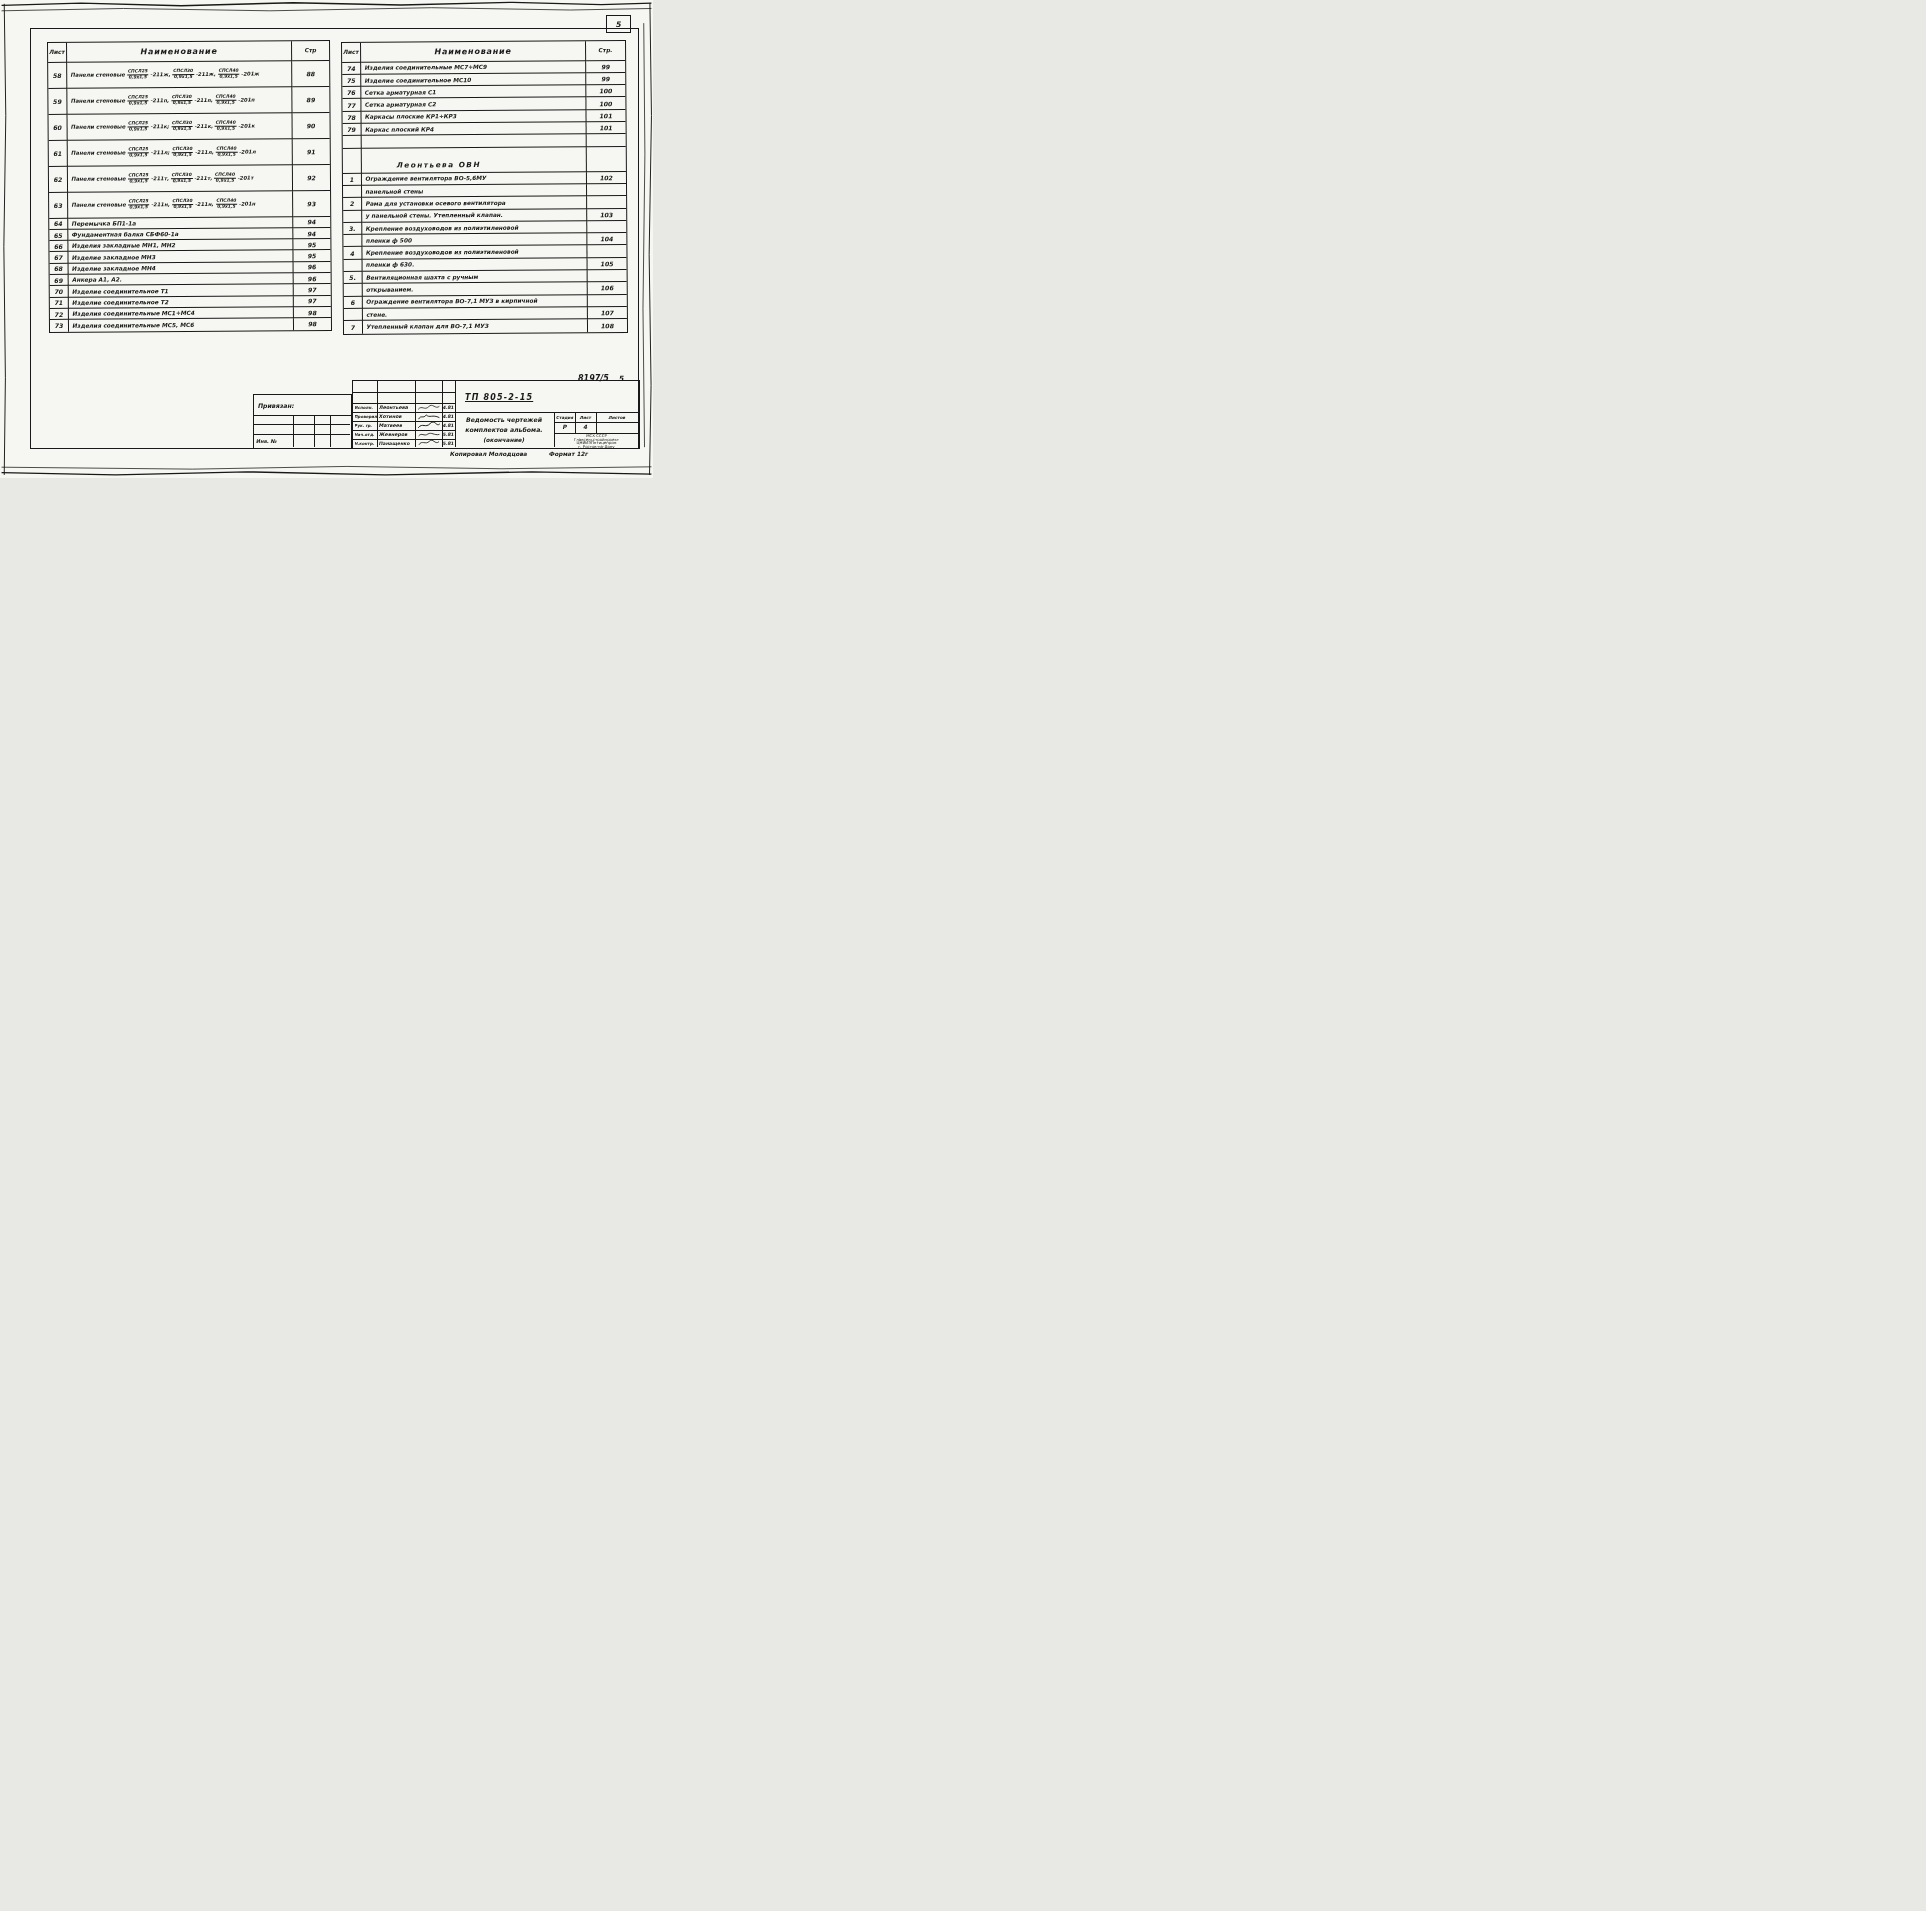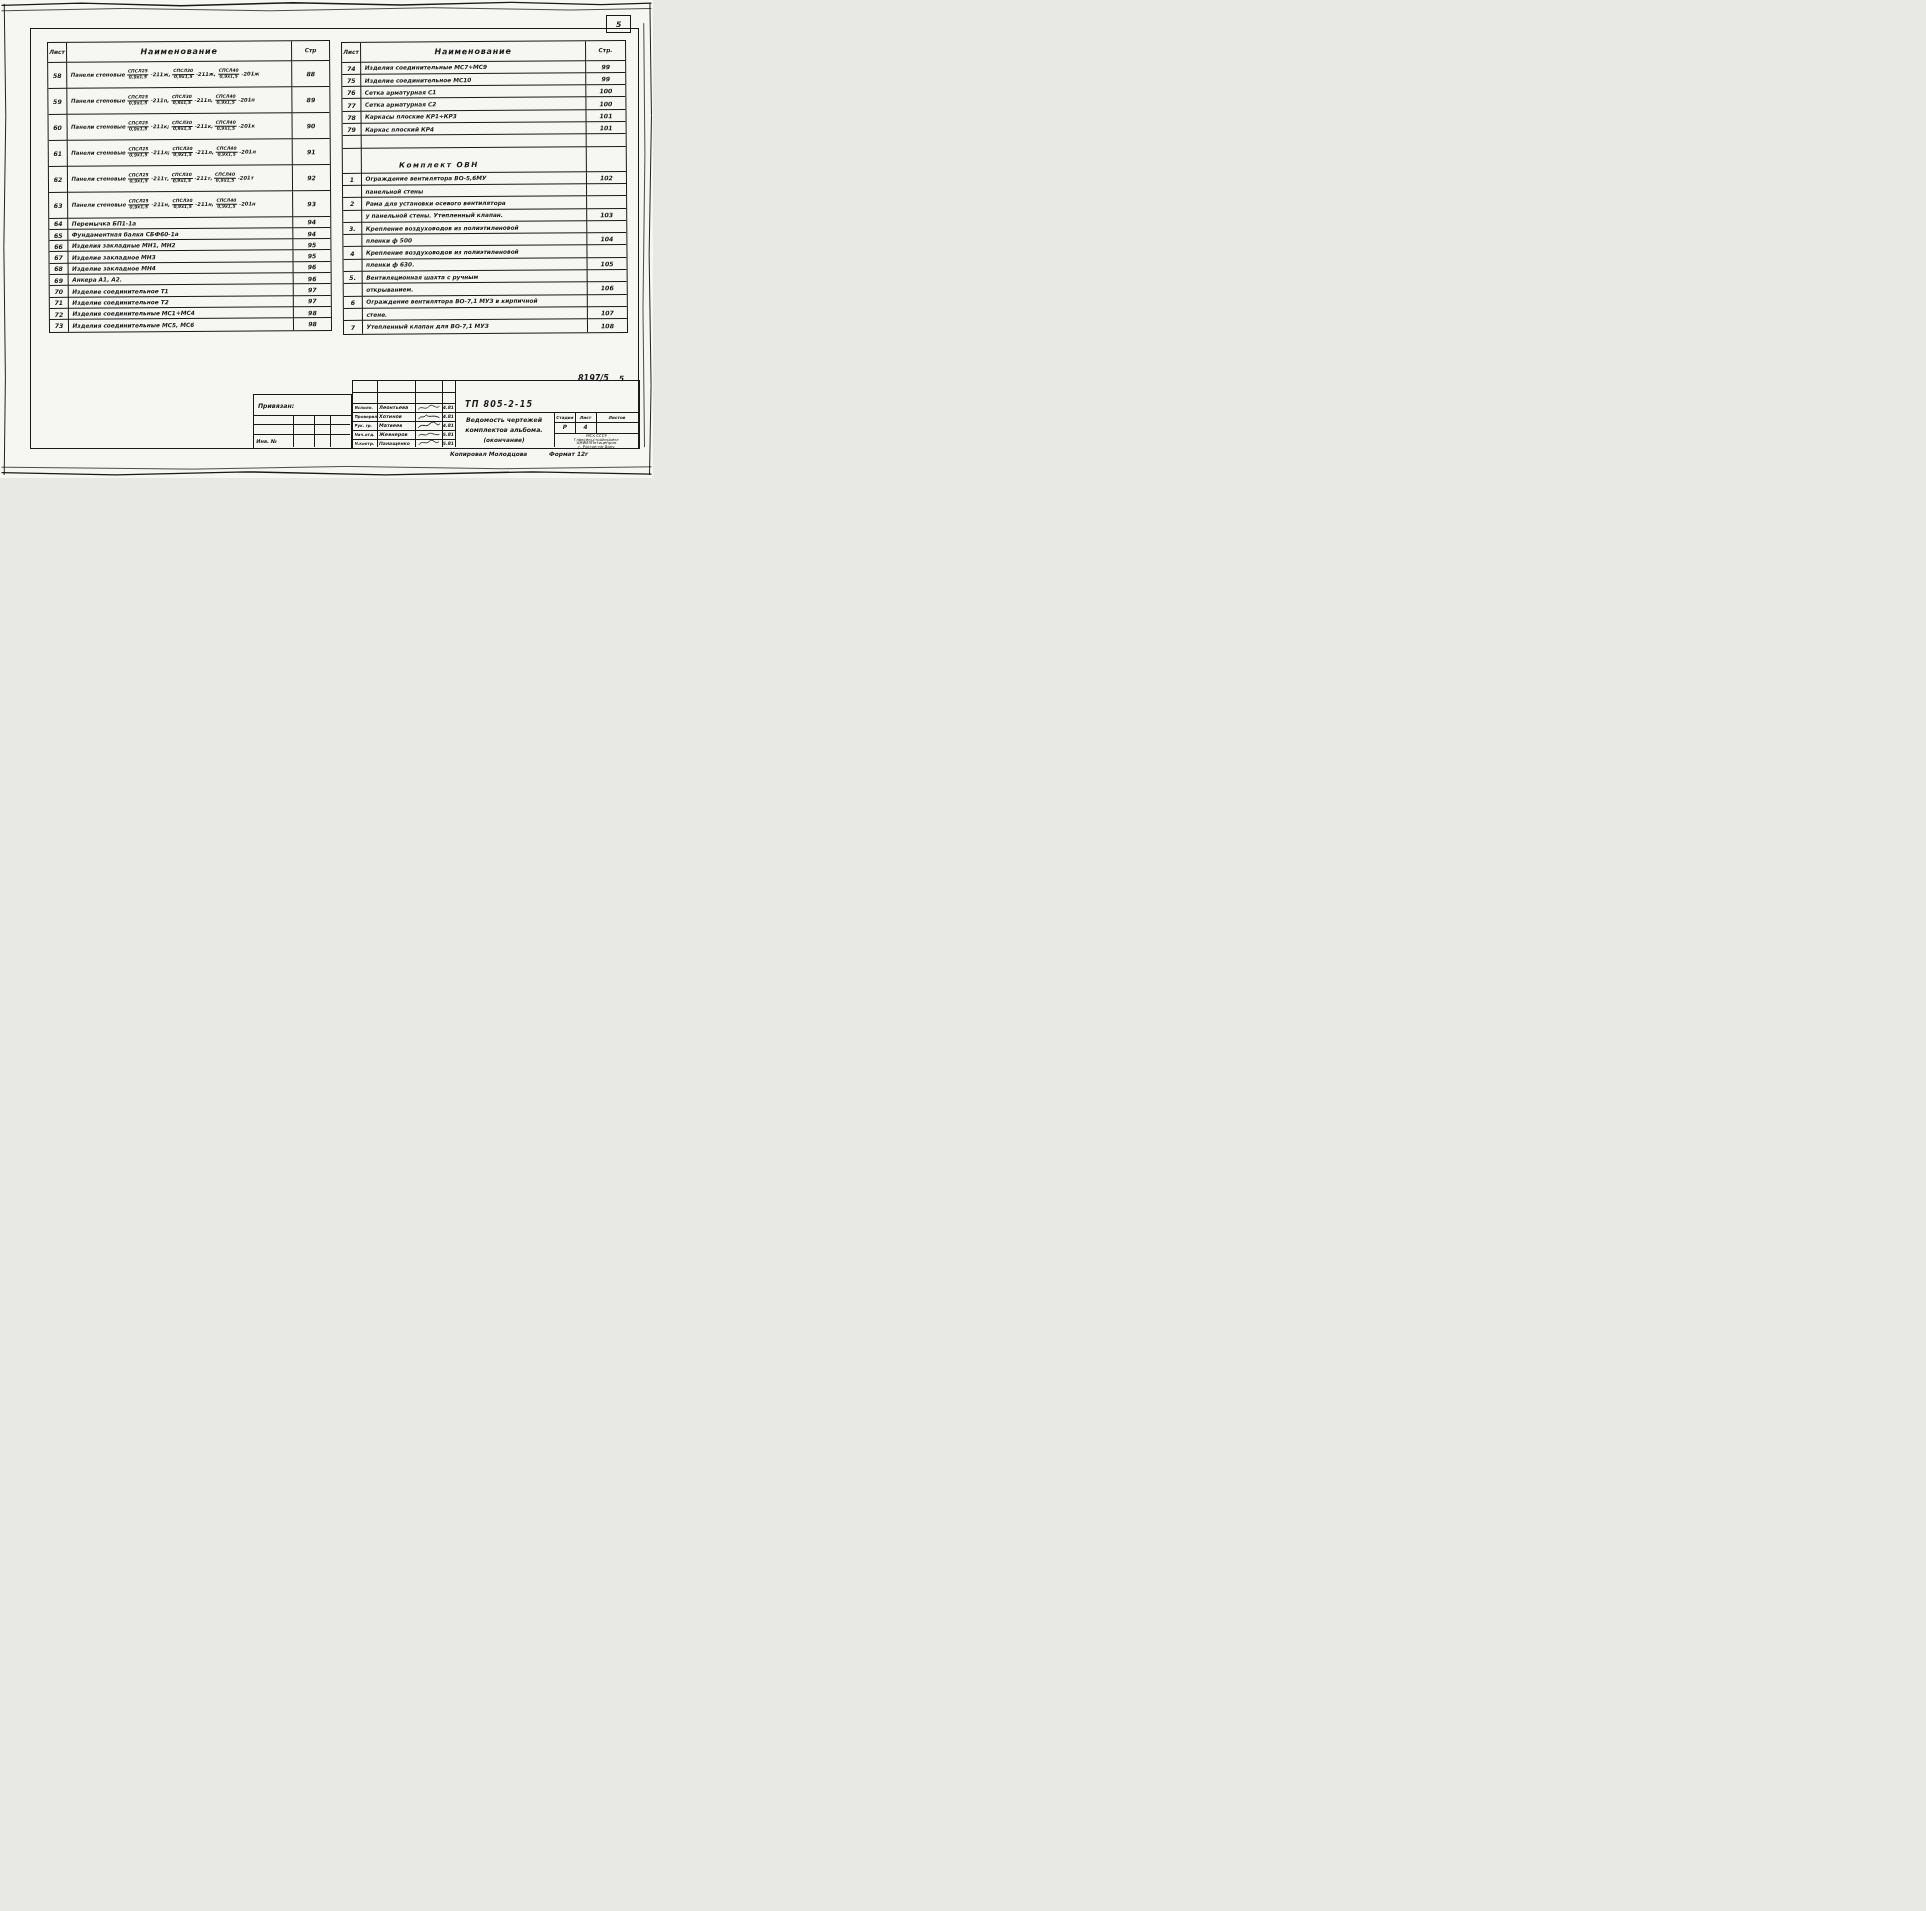--- a/index.html
+++ b/index.html
@@ -301,21 +301,21 @@
     <div class="c num">79</div>
     <div class="c name">Каркас плоский КР4</div>
     <div class="c pg">101</div>
 
     <div class="c"></div>
     <div class="c"></div>
     <div class="c"></div>
 
     <div class="c"></div>
     <div class="c section-cell">
-      <span>Комплект ОВН</span>
+      <span>Леонтьева ОВН</span>
     </div>
     <div class="c"></div>
 
     <div class="c num">1</div>
     <div class="c name">Ограждение вентилятора ВО-5,6МУ</div>
     <div class="c pg">102</div>
     <div class="c"></div>
     <div class="c name">панельной стены</div>
     <div class="c"></div>
 
@@ -371,21 +371,21 @@
 
     <div class="hl" style="left:0;top:10.8px;width:102px;"></div>
     <div class="hl" style="left:0;top:22px;width:102px;"></div>
     <div class="hl" style="left:0;top:31px;width:285px;"></div>
     <div class="hl" style="left:0;top:40px;width:102px;"></div>
     <div class="hl" style="left:0;top:49px;width:102px;"></div>
     <div class="hl" style="left:0;top:58px;width:102px;"></div>
     <div class="hl" style="left:201px;top:41px;width:85px;"></div>
     <div class="hl" style="left:201px;top:52px;width:85px;"></div>
 
-    <div class="st-txt doc-code" style="left:112px;top:16px;width:89px;height:15.4px;">ТП 805-2-15</div>
+    <div class="st-txt doc-code" style="left:112px;top:9px;width:89px;height:15.4px;text-decoration:underline;">ТП 805-2-15</div>
 
     <div class="st-txt" style="left:1.5px;top:22px;width:22px;height:9.2px;font-size:4px;">Исполн.</div>
     <div class="st-txt" style="left:26px;top:22px;width:35px;height:9.2px;font-size:4.8px;">Леонтьева</div>
     <svg style="position:absolute;left:64px;top:23px;" width="24" height="7.7" viewBox="0 0 62 20">
         <path d="M3,14 C12,2 20,18 30,7 S48,15 58,6" stroke="#191919" stroke-width="2" fill="none"></path>
       </svg>
     <div class="st-txt st-center" style="left:90px;top:22px;width:10.8px;height:9.2px;">4.81</div>
 
     <div class="st-txt" style="left:1.5px;top:31px;width:22px;height:8.9px;font-size:4px;">Проверил</div>
     <div class="st-txt" style="left:26px;top:31px;width:35px;height:8.9px;font-size:4.8px;">Хотинов</div>

